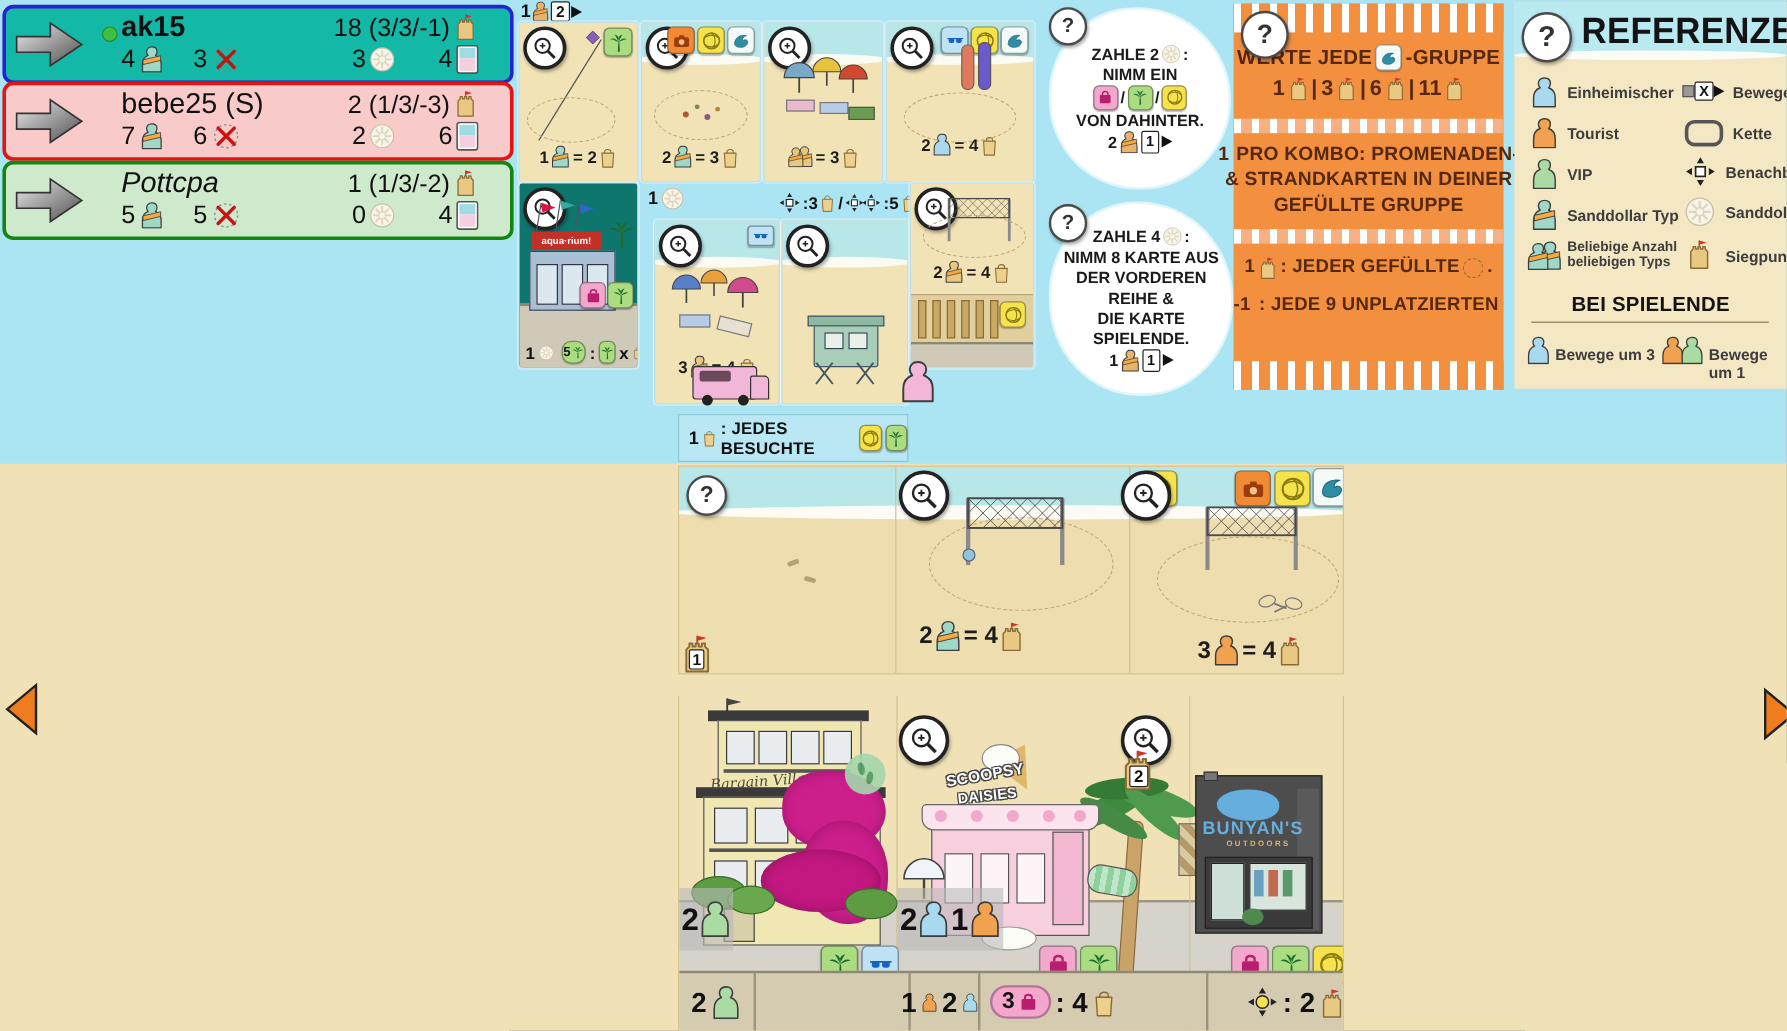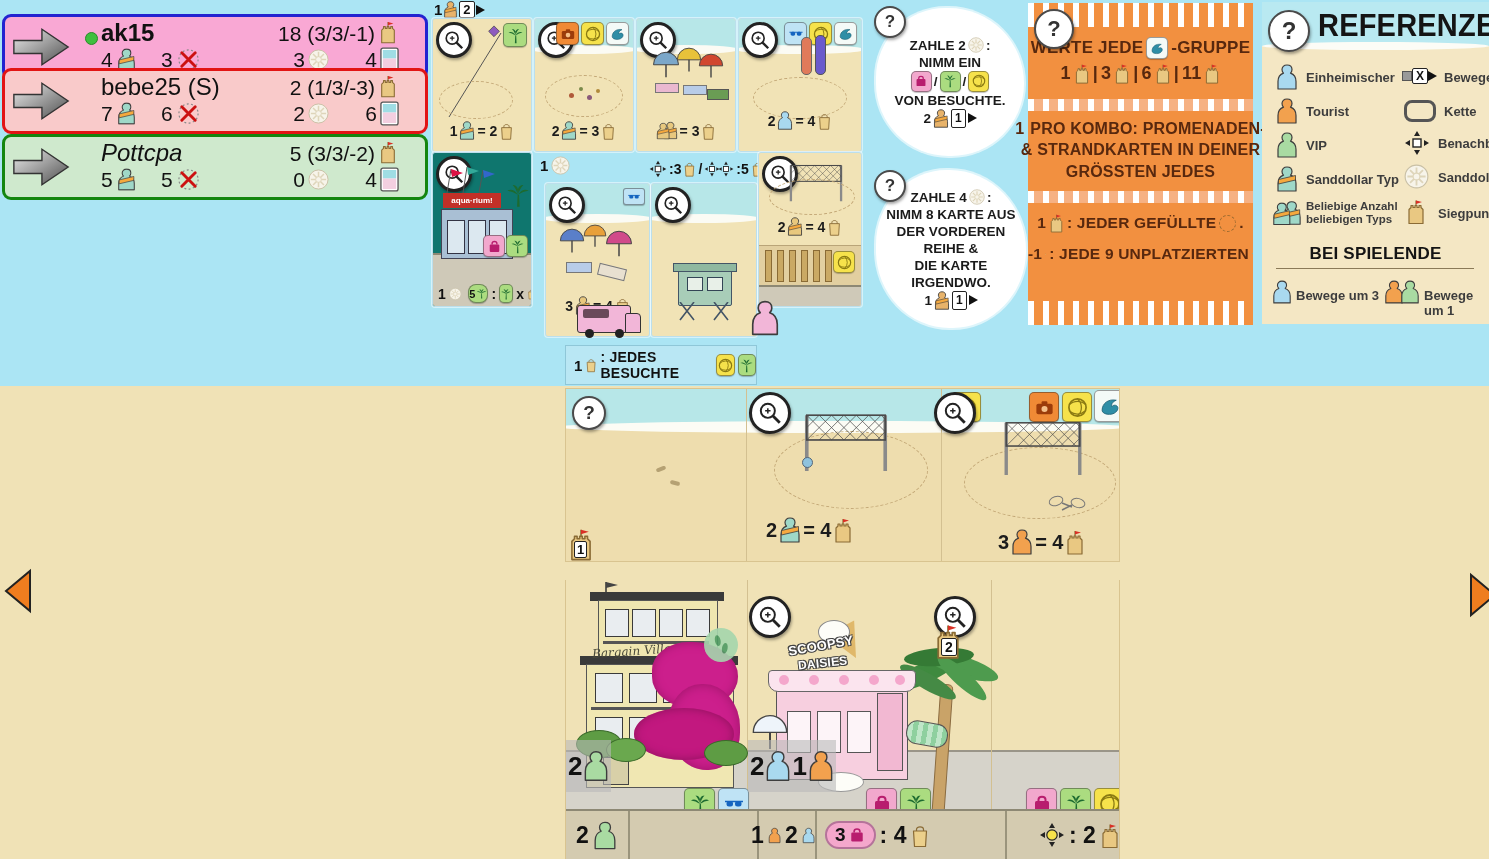--- a/index.html
+++ b/index.html
@@ -153,21 +153,21 @@
   <symbol id="sy-navR" viewBox="0 0 30 46">
     <path d="M3 3v40l24-20z" fill="#ef7d1f" stroke="#222" stroke-width="2"></path>
   </symbol>
 </defs>
 </svg>
 
 <div id="stage">
 
   <div class="a top">
 
-    <div class="a panel" style="top:14px;background:#f9a8d4;border-color:#2323d0">
+    <div class="a panel" style="top:4px;background:#14b8a6;border-color:#2323d0">
       <svg class="a" style="left:7px;top:8px" width="58" height="44">
           <use href="#sy-arrow"></use>
         </svg>
       <span class="a dot" style="left:80px;top:15px"></span>
       <span class="a pname" style="left:96px;top:2px;font-weight:bold">ak15</span>
       <span class="a pscore" style="right:50px;top:5px">18 (3/3/-1)</span>
       <svg class="a" style="right:28px;top:3px" width="18" height="24">
           <use href="#sy-castle"></use>
         </svg>
       <span class="a st" style="left:96px;top:31px">4</span>
@@ -213,21 +213,21 @@
       <svg class="a" style="right:26px;top:30px" width="19" height="25">
           <use href="#sy-card"></use>
         </svg>
     </div>
 
     <div class="a panel" style="top:134px;background:#cfe9cd;border-color:#14860f">
       <svg class="a" style="left:7px;top:8px" width="58" height="44">
           <use href="#sy-arrow"></use>
         </svg>
       <span class="a pname" style="left:96px;top:2px;font-style:italic">Pottcpa</span>
-      <span class="a pscore" style="right:50px;top:5px">5 (3/3/-2)</span>
+      <span class="a pscore" style="right:50px;top:5px">1 (1/3/-2)</span>
       <svg class="a" style="right:28px;top:3px" width="18" height="24">
           <use href="#sy-castle"></use>
         </svg>
       <span class="a st" style="left:96px;top:31px">5</span>
       <svg class="a" style="left:112px;top:31px;color:#9fd8c8" width="19" height="23">
           <use href="#sy-person-sash"></use>
         </svg>
       <span class="a st" style="left:156px;top:31px">5</span>
       <svg class="a" style="left:172px;top:31px" width="23" height="23">
           <use href="#sy-crossed"></use>
@@ -619,21 +619,21 @@
             </svg>
           </span>
         <span>/</span>
         <span class="chip c-ball" style="width:19px;height:19px">
             <svg width="14" height="14">
               <use href="#sy-ball"></use>
             </svg>
           </span>
       </div>
       <div class="ln">
-          <span>VON BESUCHTE.</span>
+          <span>VON DAHINTER.</span>
         </div>
       <div class="ln">
         <span>2</span>
         <svg width="16" height="19" style="color:#e8b36a">
             <use href="#sy-person-sash"></use>
           </svg>
         <span class="numbox" style="font-size:12px">1</span>
         <span class="tri"></span>
       </div>
     </div>
@@ -649,21 +649,21 @@
           </svg>
           <span>:</span>
         </div>
       <div class="ln">
           <span>NIMM 8 KARTE AUS</span>
         </div>
       <div class="ln">
           <span>DER VORDEREN REIHE &amp;</span>
         </div>
       <div class="ln">
-          <span>DIE KARTE IRGENDWO.</span>
+          <span>DIE KARTE SPIELENDE.</span>
         </div>
       <div class="ln">
         <span>1</span>
         <svg width="16" height="19" style="color:#e8b36a">
             <use href="#sy-person-sash"></use>
           </svg>
         <span class="numbox" style="font-size:12px">1</span>
         <span class="tri"></span>
       </div>
     </div>
@@ -709,21 +709,21 @@
         <span>1</span>
           <svg width="15" height="20">
             <use href="#sy-castle"></use>
           </svg>
         <span>PRO KOMBO: PROMENADEN-</span>
       </div>
       <div class="or-ln a hd" style="left:0;right:0;top:138px;font-size:16px">
           <span>&amp; STRANDKARTEN IN DEINER</span>
         </div>
       <div class="or-ln a hd" style="left:0;right:0;top:160px;font-size:16px">
-          <span>GRÖSSTEN JEDES</span>
+          <span>GEFÜLLTE GRUPPE</span>
         </div>
       <div class="a stripes2" style="left:0;top:188px;width:225px;height:12px"></div>
       <div class="or-ln a hd" style="left:0;right:0;top:210px;font-size:15.5px">
         <span>1</span>
           <svg width="15" height="20">
             <use href="#sy-castle"></use>
           </svg>
         <span>: JEDER GEFÜLLTE</span>
         <span class="dcirc"></span>
         <span>.</span>
@@ -1031,20 +1031,38 @@
           </svg>
         </div>
 
       <div class="a" style="left:368px;top:42px;width:30px;height:40px">
         <svg class="a" style="left:0;top:0" width="28" height="38">
             <use href="#sy-castle"></use>
           </svg>
         <span class="a numbox" style="left:7px;top:16px;font-size:14px;padding:0 3px">2</span>
       </div>
 
+      <div class="a" style="left:430px;top:66px;width:120px;height:146px">
+        <i class="a" style="left:-14px;top:40px;width:30px;height:42px;background:repeating-linear-gradient(45deg,#d9cba0 0 6px,#b39a68 6px 12px);border:1.4px solid #666"></i>
+        <div class="a" style="left:0;top:0;width:104px;height:130px;background:#4d4d4d;border:1.6px solid #222">
+          <i class="a" style="left:84px;top:10px;width:18px;height:118px;background:#5a5a5a"></i>
+          <i class="a" style="left:6px;top:-4px;width:10px;height:6px;background:#777;border:1px solid #333"></i>
+        </div>
+        <i class="a" style="left:18px;top:12px;width:52px;height:26px;background:#66aede;border-radius:50% 50% 45% 55%"></i>
+        <div class="a hd" style="left:6px;top:36px;font-size:15px;letter-spacing:1px;color:#66aede">BUNYAN'S</div>
+        <div class="a hd" style="left:26px;top:54px;font-size:6.5px;letter-spacing:2px;color:#d8b46a">OUTDOORS</div>
+        <div class="a" style="left:8px;top:68px;width:88px;height:58px;background:#3a3a3a;border:1.2px solid #222">
+          <i class="a" style="left:4px;top:4px;width:26px;height:46px;background:#cfe0d8;border:1.4px solid #222"></i>
+          <i class="a" style="left:36px;top:4px;width:46px;height:38px;background:#d8e4dc;border:1.4px solid #222"></i>
+          <i class="a" style="left:40px;top:10px;width:8px;height:22px;background:#6aa0c0"></i>
+          <i class="a" style="left:52px;top:10px;width:8px;height:22px;background:#c06a50"></i>
+          <i class="a" style="left:64px;top:10px;width:8px;height:22px;background:#5a9a6a"></i>
+          <i class="a" style="left:30px;top:42px;width:18px;height:14px;background:#4e8a4e;border-radius:50%"></i>
+        </div>
+      </div>
       <div class="a chip c-shop" style="left:460px;top:208px;width:29px;height:29px">
           <svg width="22" height="22">
             <use href="#sy-shop"></use>
           </svg>
         </div>
       <div class="a chip c-palm" style="left:494px;top:208px;width:29px;height:29px">
           <svg width="22" height="22">
             <use href="#sy-palm"></use>
           </svg>
         </div>

